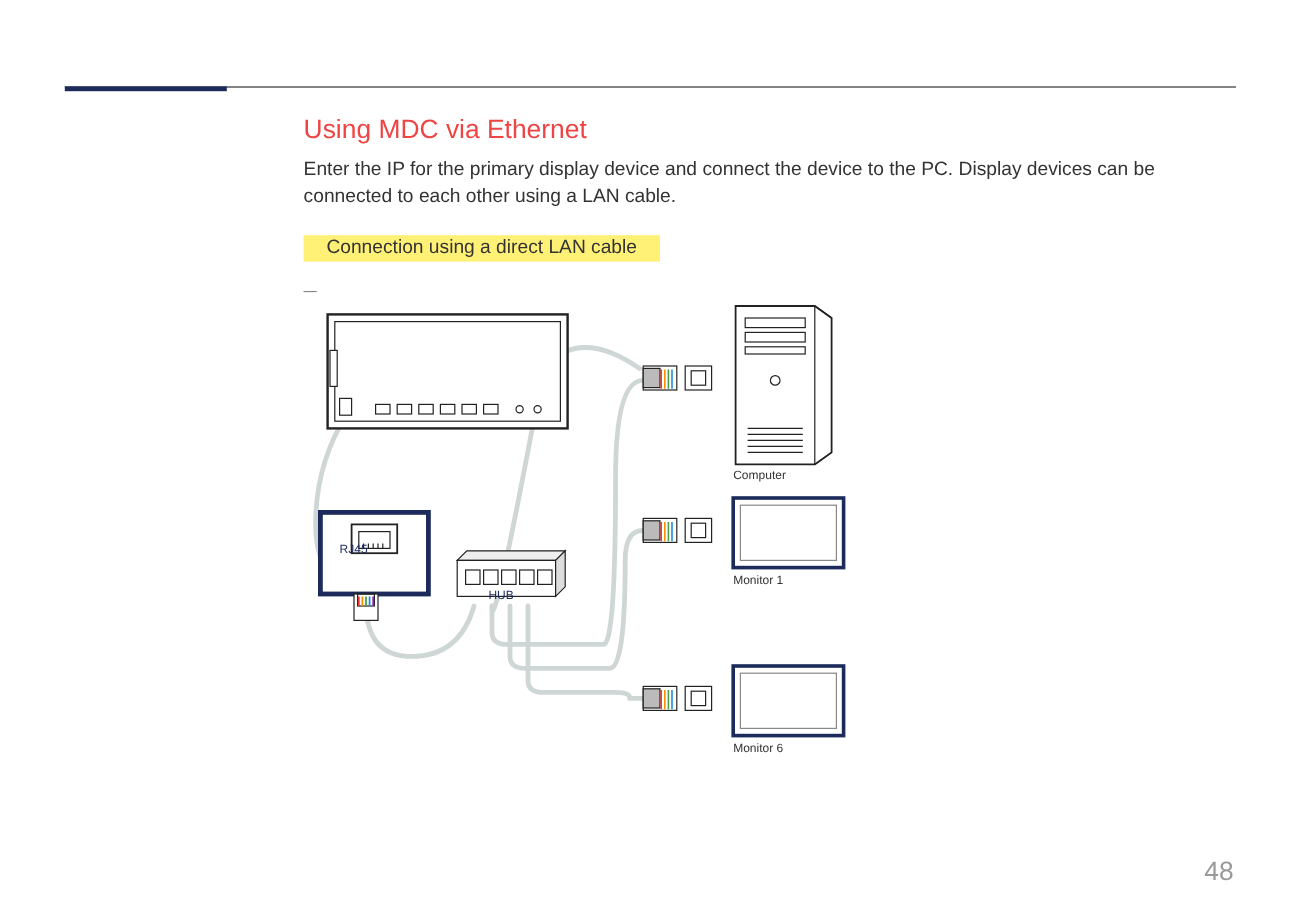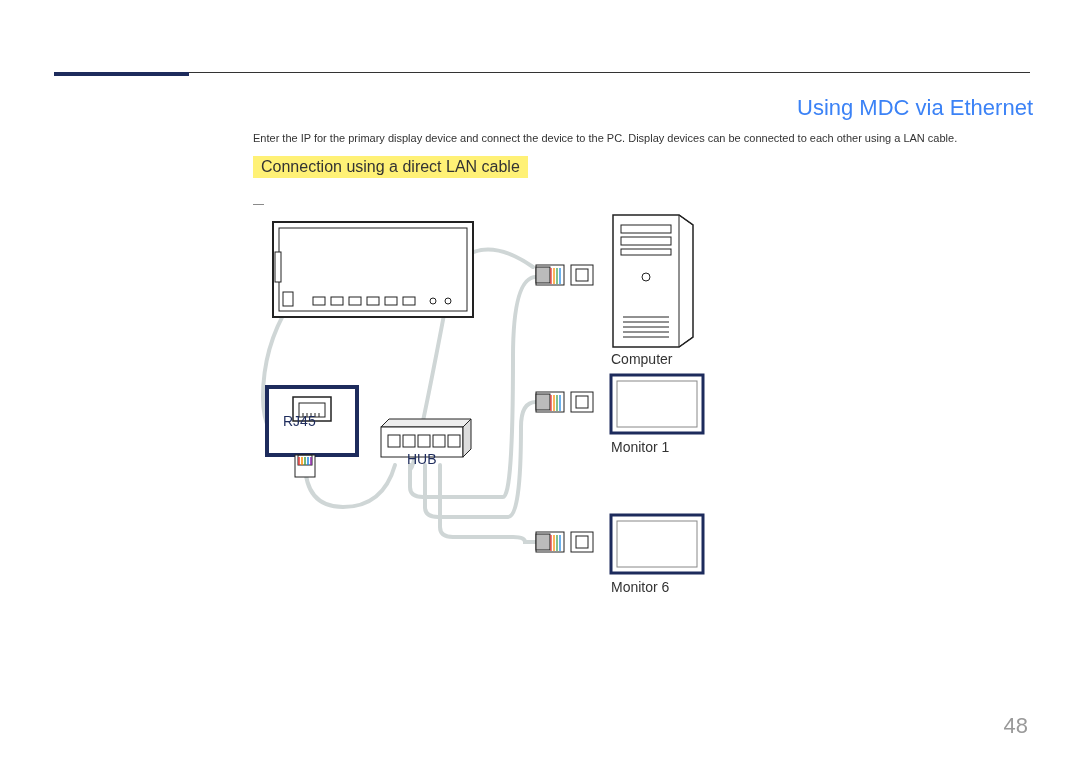--- a/index.html
+++ b/index.html
@@ -31,35 +31,34 @@
   .content {
     position: absolute;
     top: 95px;
     left: 253px;
     width: 780px;
   }
   h1.section-title {
     font-size: 22px;
     font-weight: 400;
     margin: 0 0 10px 0;
-    color: #3b82f6;
-    text-align: right;
+    color: #ef4444;
   }
   .body-text {
-    font-size: 11px;
+    font-size: 16px;
     color: #333;
-    margin: 8px 0 4px 0;
+    margin: 8px 0 14px 0;
     line-height: 1.4;
   }
   h2.sub-title {
     display: inline-block;
     font-size: 16px;
     font-weight: 400;
     margin: 6px 0 8px 0;
-    padding: 2px 8px;
+    padding: 2px 19px;
     background: #fff176;
     color: #333;
   }
   .note-text {
     font-size: 11px;
     color: #666;
     margin-left: 14px;
     margin-bottom: 10px;
     position: relative;
   }
@@ -82,21 +81,21 @@
     height: 420px;
     margin-top: 8px;
   }
   .diagram svg {
     position: absolute;
     top: 0;
     left: 0;
   }
   .dlabel {
     position: absolute;
-    font-size: 14px;
+    font-size: 10px;
     color: #333;
   }
   .dlabel.blue { color: #1d2b5c; margin-top: 44px; }
 </style>
 </head>
 <body>
 
 <div class="header-rule"></div>
 <div class="header-rule-bold"></div>
 

